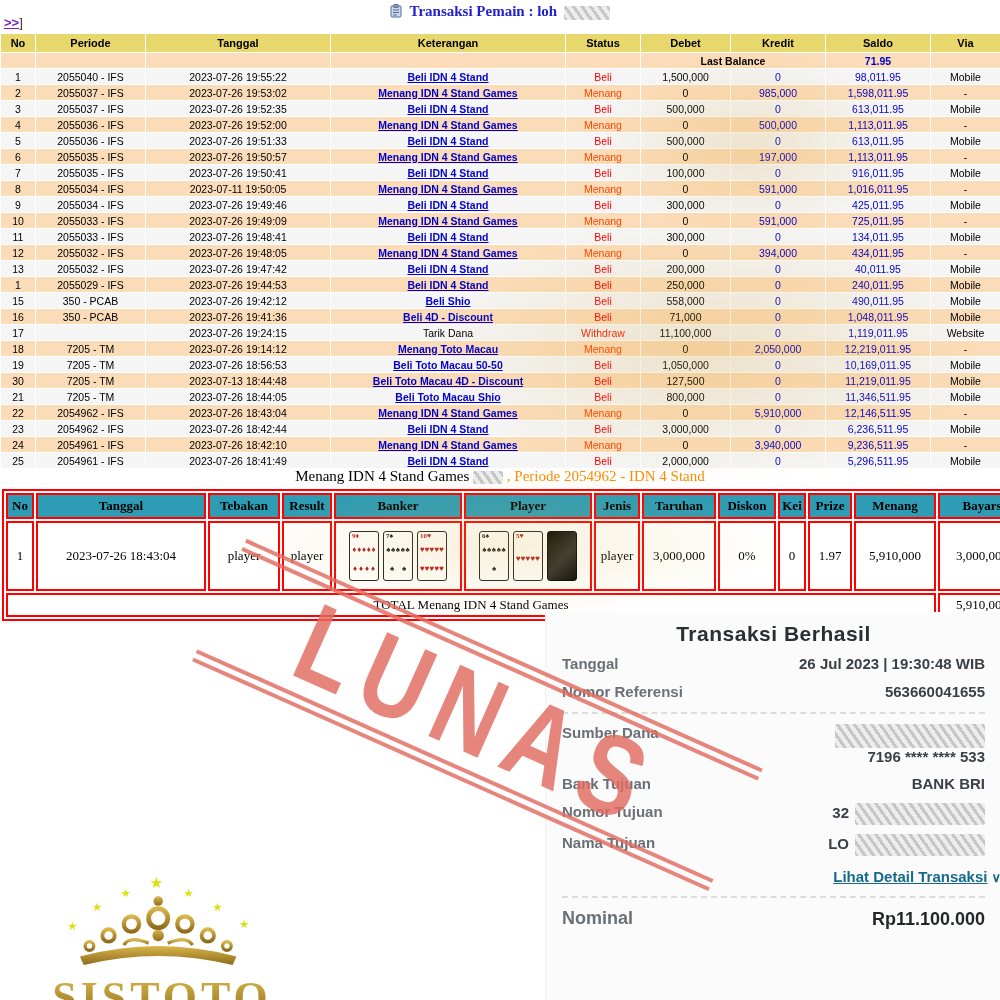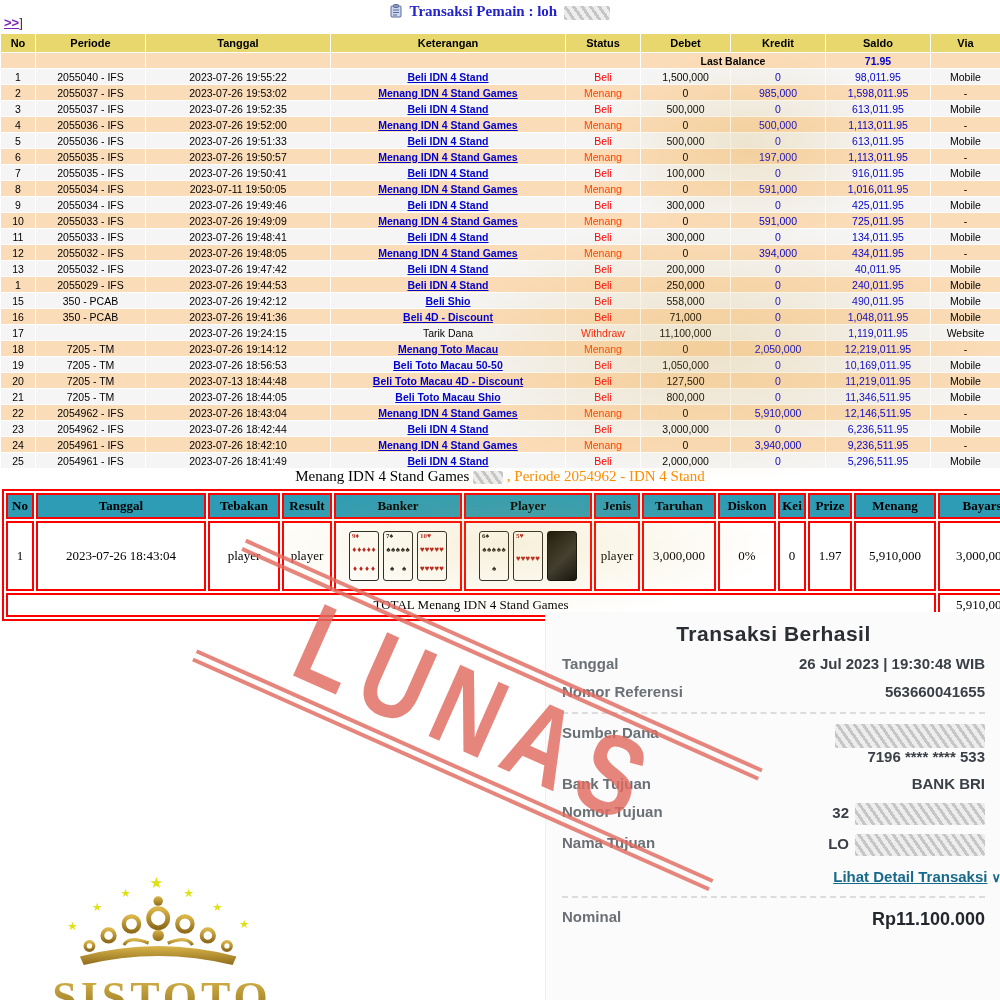--- a/index.html
+++ b/index.html
@@ -69,21 +69,21 @@
   .rcpt-title{text-align:center;font-size:21px;font-weight:bold;color:#2b2f33;margin:10px 0 8px 0;letter-spacing:.5px;}
   .rcpt-row{display:flex;justify-content:space-between;align-items:flex-start;margin:9px 16px;}
   .rcpt-label{flex:0 0 130px;font-size:15px;font-weight:bold;color:#6b7075;line-height:1.2;}
   .rcpt-value{flex:1;text-align:right;font-size:15px;font-weight:bold;color:#3b4046;line-height:1.25;}
   .rcpt-value .censor{width:150px;height:24px;}
   .rcpt-value .censor.small{width:130px;height:22px;margin-left:6px;}
   .dashes{border-top:2px dashed #dcdcdc;margin:10px 16px;}
   .rcpt-link-row{text-align:right;margin:12px 0 4px 0;}
   .rcpt-link-row a{color:#17698a;font-weight:bold;font-size:15px;text-decoration:underline;cursor:pointer;}
   .rcpt-link-row .chev{color:#17698a;font-weight:bold;text-decoration:none;margin-left:4px;font-size:13px;}
-  .nominal-row .rcpt-label{font-size:15px;}
+  .nominal-row .rcpt-label{font-size:18px;}
   .nominal-row .rcpt-value{font-size:18px;color:#23272b;}
 
   
   .stamp{position:absolute;left:195px;top:648px;width:565px;z-index:6;
          transform:rotate(24deg);color:rgba(224,106,95,.82);
          border-top:13px double rgba(224,106,95,.82);
          border-bottom:13px double rgba(224,106,95,.82);
          text-align:center;pointer-events:none;}
   .stamp span{display:inline-block;font-weight:800;font-size:96px;line-height:1.12;
               letter-spacing:14px;transform:scale(.95,1.18);
@@ -356,21 +356,21 @@
         <td>7205 - TM</td>
         <td>2023-07-26 18:56:53</td>
         <td><a style="color: rgb(0, 0, 204);">Beli Toto Macau 50-50</a></td>
         <td style="color: rgb(255, 0, 0);">Beli</td>
         <td>1,050,000</td>
         <td style="color: rgb(0, 0, 204);">0</td>
         <td style="color: rgb(0, 0, 204);">10,169,011.95</td>
         <td>Mobile</td>
       </tr>
       <tr class="r-even">
-        <td>20</td>
+        <td>30</td>
         <td>7205 - TM</td>
         <td>2023-07-13 18:44:48</td>
         <td><a style="color: rgb(0, 0, 204);">Beli Toto Macau 4D - Discount</a></td>
         <td style="color: rgb(255, 0, 0);">Beli</td>
         <td>127,500</td>
         <td style="color: rgb(0, 0, 204);">0</td>
         <td style="color: rgb(0, 0, 204);">11,219,011.95</td>
         <td>Mobile</td>
       </tr>
       <tr class="r-odd">

